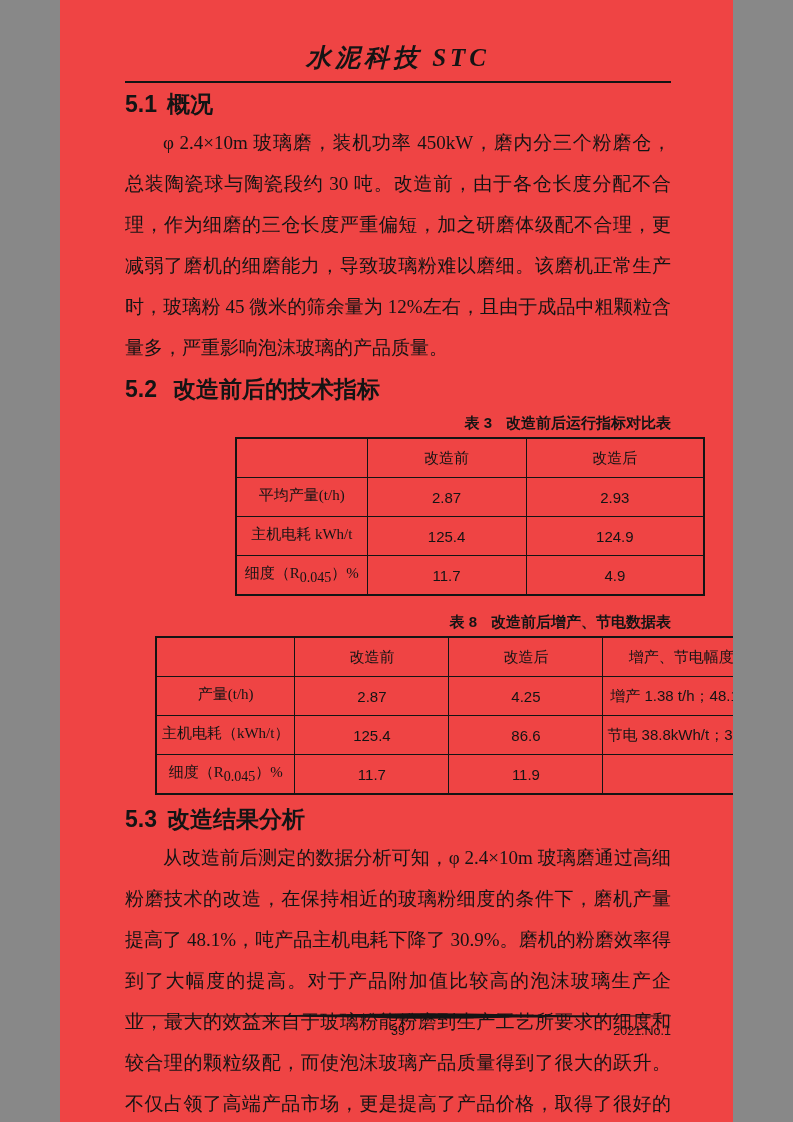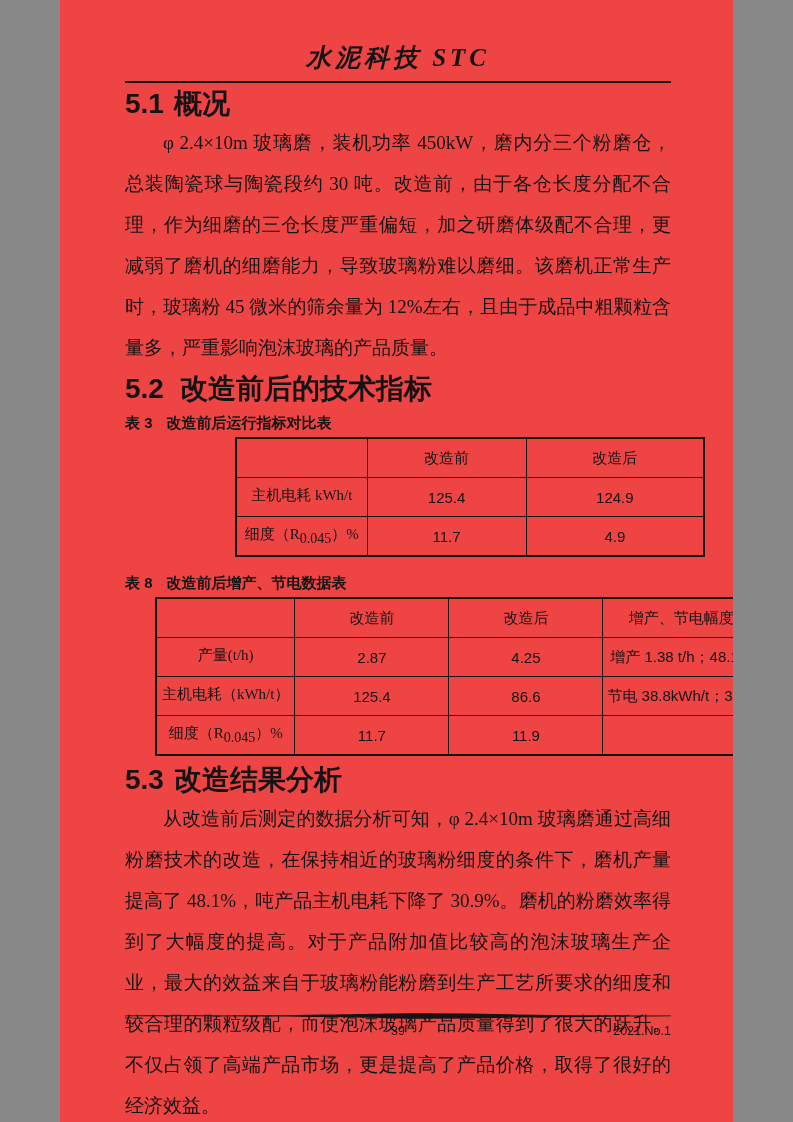--- a/index.html
+++ b/index.html
@@ -35,27 +35,27 @@
     line-height: 41px;
     text-align: justify;
     text-justify: inter-ideograph;
     text-indent: 2em;
   }
   .body-text.no-indent { text-indent: 0; margin-top: 2px; }
   .section-heading {
     margin: 7px 0 4px 0;
     font-family: "Liberation Sans", "DejaVu Sans", sans-serif;
     font-weight: 700;
-    font-size: 28px;
+    font-size: 23px;
     line-height: 28px;
   }
   .section-heading .sec-num { margin-right: 10px; }
   .section-heading.wide-gap .sec-num { margin-right: 16px; }
   .table-caption {
-    text-align: left;
+    text-align: right;
     font-family: "Liberation Sans", "DejaVu Sans", sans-serif;
     font-weight: 700;
     font-size: 15px;
     line-height: 20px;
     margin-top: 10px;
   }
   .table-caption .caption-label { margin-right: 14px; }
   table.data-table {
     border-collapse: collapse;
     table-layout: fixed;
@@ -119,20 +119,25 @@
     <colgroup>
         <col style="width:28%">
         <col style="width:34%">
         <col style="width:38%">
       </colgroup>
     <tbody>
       <tr>
         <th></th>
         <th>改造前</th>
         <th>改造后</th>
+      </tr>
+      <tr>
+        <td class="label-cell"><span>平均产量(t/h)</span><sub></sub><span></span></td>
+        <td class="num">2.87</td>
+        <td class="num">2.93</td>
       </tr>
       <tr>
         <td class="label-cell"><span>主机电耗 kWh/t</span><sub></sub><span></span></td>
         <td class="num">125.4</td>
         <td class="num">124.9</td>
       </tr>
       <tr>
         <td class="label-cell"><span>细度（R</span><sub>0.045</sub><span>）%</span></td>
         <td class="num">11.7</td>
         <td class="num">4.9</td>

